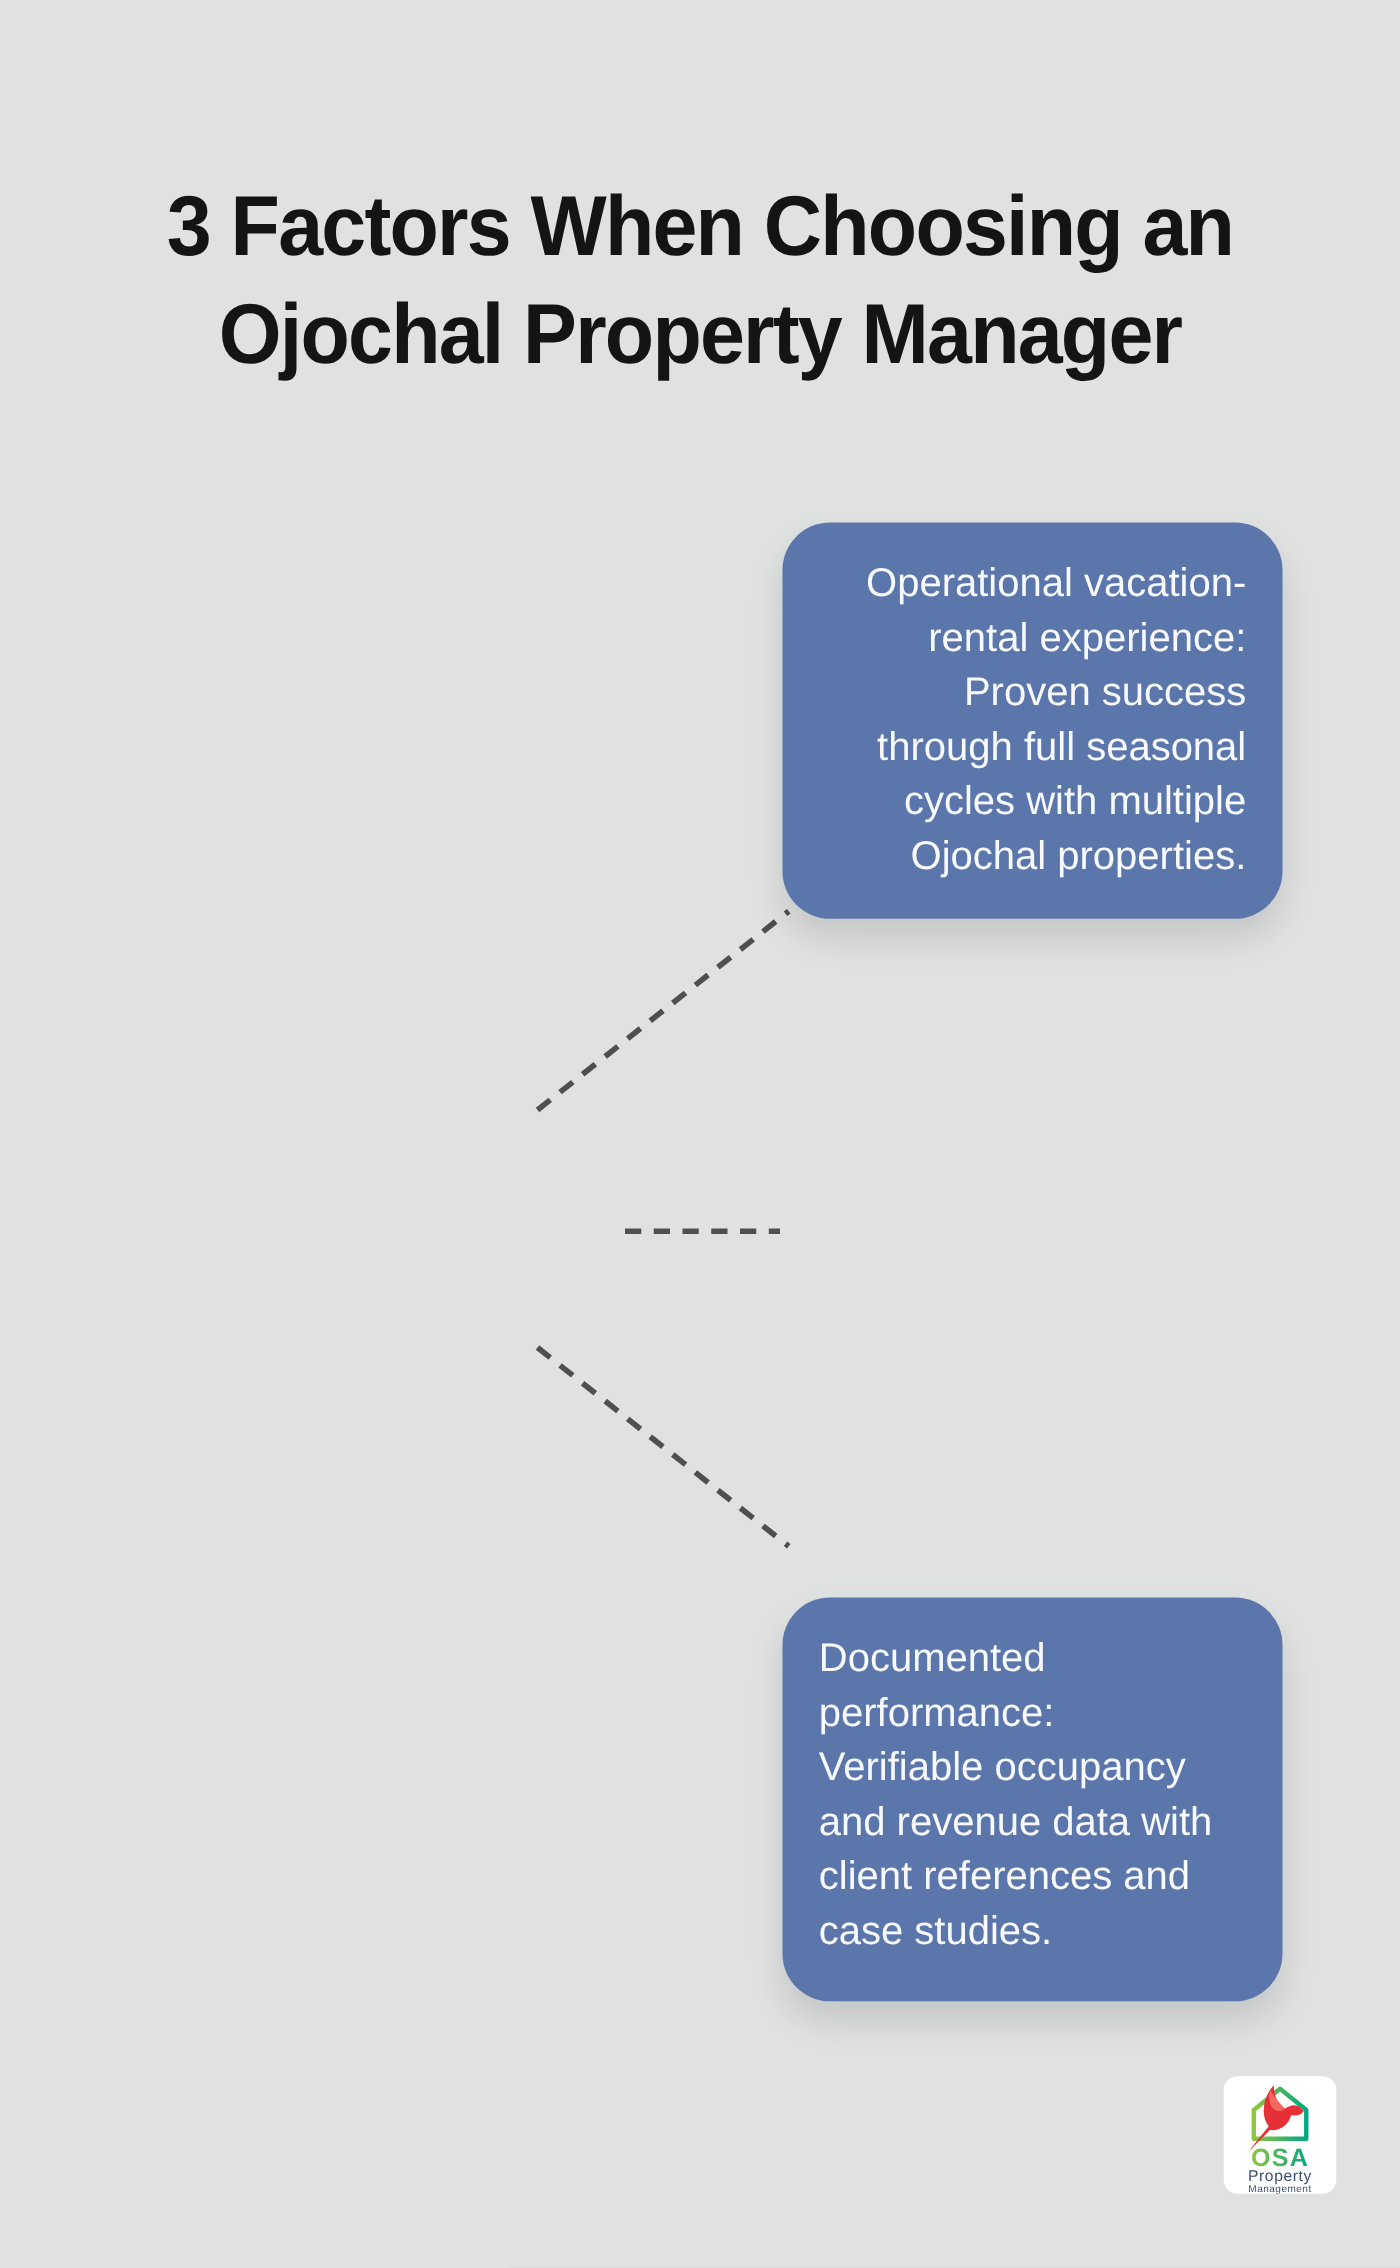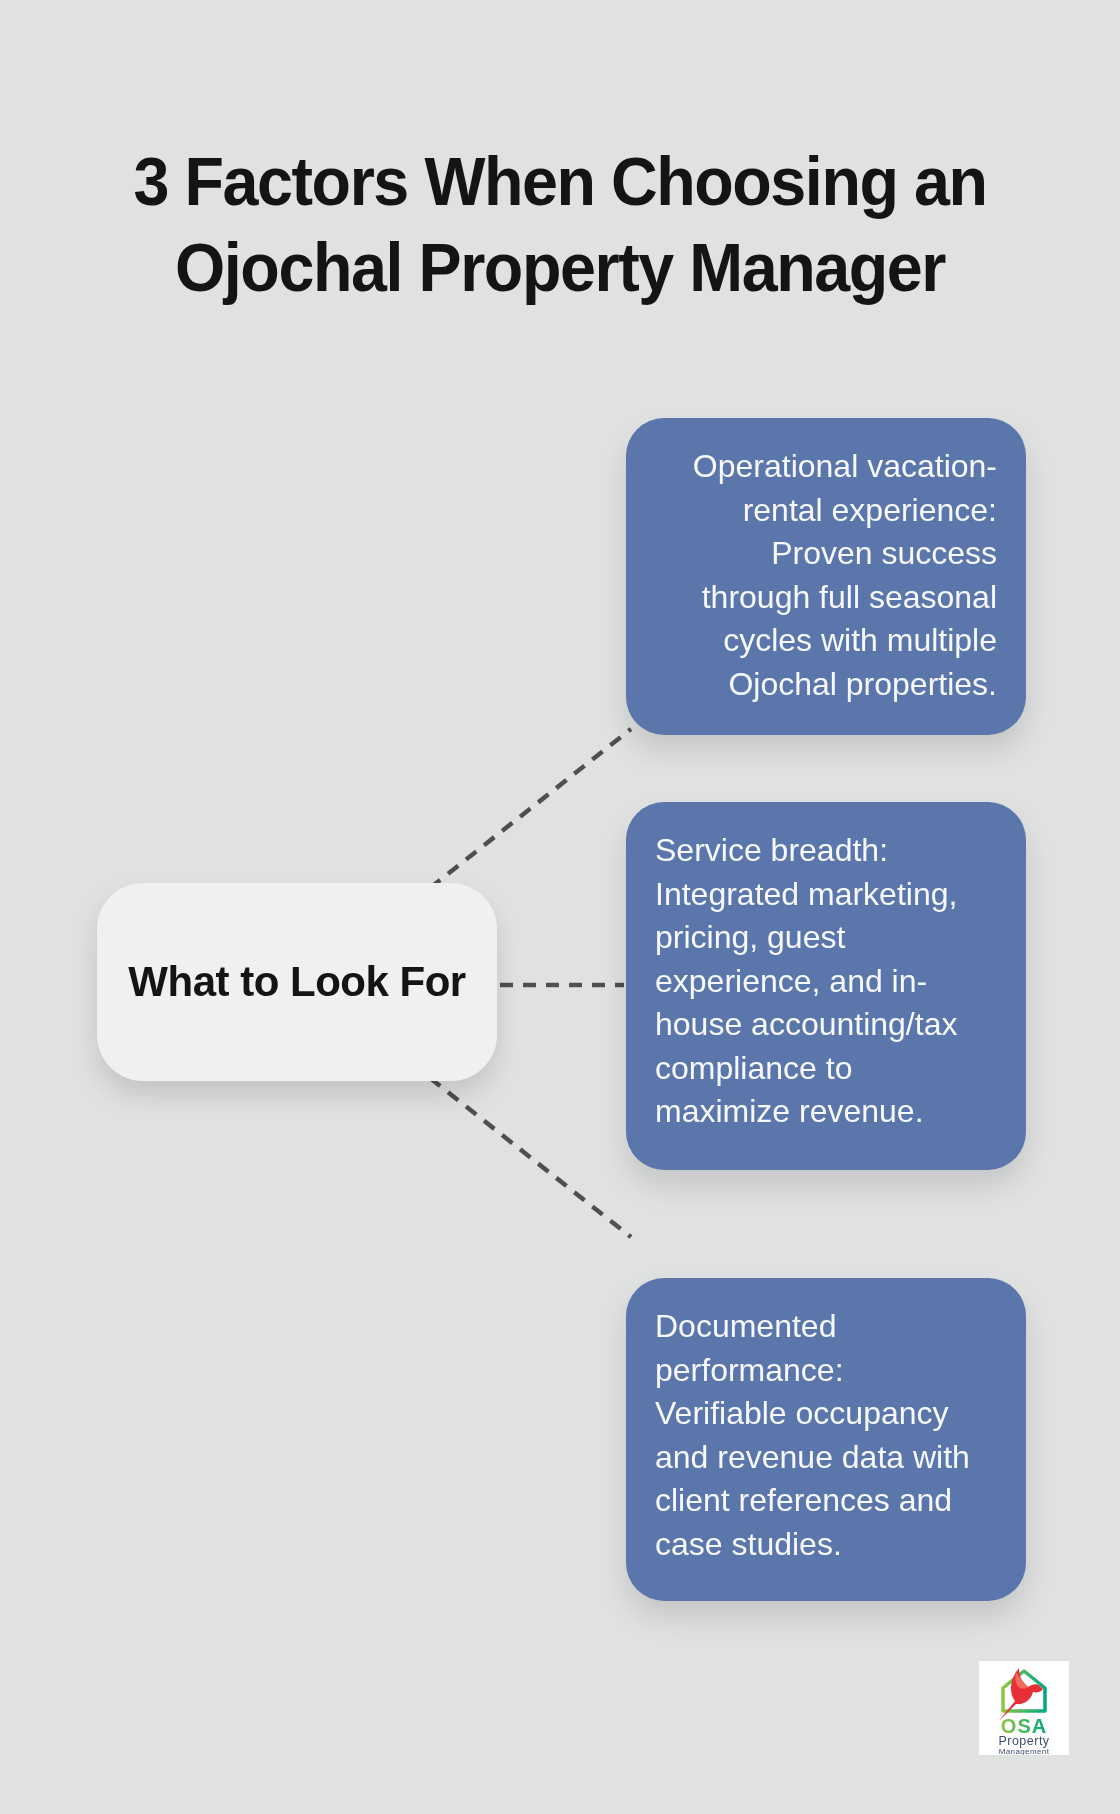--- a/index.html
+++ b/index.html
@@ -63,21 +63,21 @@
     white-space:pre-line;
   }
   #factor-1{top:418px;height:317px;text-align:right;}
   #factor-2{top:802px;height:368px;}
   #factor-3{top:1230px;height:323px;margin-top:48px;}
   .logo{
     position:absolute;
     left:979px;top:1661px;
     width:90px;height:94px;
     background:var(--c-logo-bg,#ffffff);
-    border-radius:1px;
+    border-radius:11px;
   }
   .logo svg{display:block;}
   .house-outline{
     fill:none;
     stroke:url(#gHouse);
     stroke-width:3.5;
     stroke-linejoin:round;
     stroke-linecap:round;
   }
   .bird-main{fill:var(--c-logo-bird_red,#e62f36);}
@@ -104,38 +104,28 @@
   <h1 class="title"><span>3 Factors When Choosing an</span><br>
       <span>Ojochal Property Manager</span>
   </h1>
 
   <svg class="connectors" width="1120" height="1814" viewBox="0 0 1120 1814">
     <line class="connector" x1="430" y1="888" x2="631" y2="729"></line>
     <line class="connector" x1="500" y1="985" x2="624" y2="985"></line>
     <line class="connector" x1="430" y1="1078" x2="631" y2="1237"></line>
   </svg>
 
-  <div class="center-node">
-    <span class="label">What to Look For</span>
-  </div>
 
   <div class="factor-card" id="factor-1">Operational vacation-
 rental experience:
 Proven success
 through full seasonal
 cycles with multiple
 Ojochal properties.</div>
 
-  <div class="factor-card" id="factor-2">Service breadth:
-Integrated marketing,
-pricing, guest
-experience, and in-
-house accounting/tax
-compliance to
-maximize revenue.</div>
 
   <div class="factor-card" id="factor-3">Documented
 performance:
 Verifiable occupancy
 and revenue data with
 client references and
 case studies.</div>
 
   <div class="logo">
     <svg width="90" height="94" viewBox="0 0 90 94">

